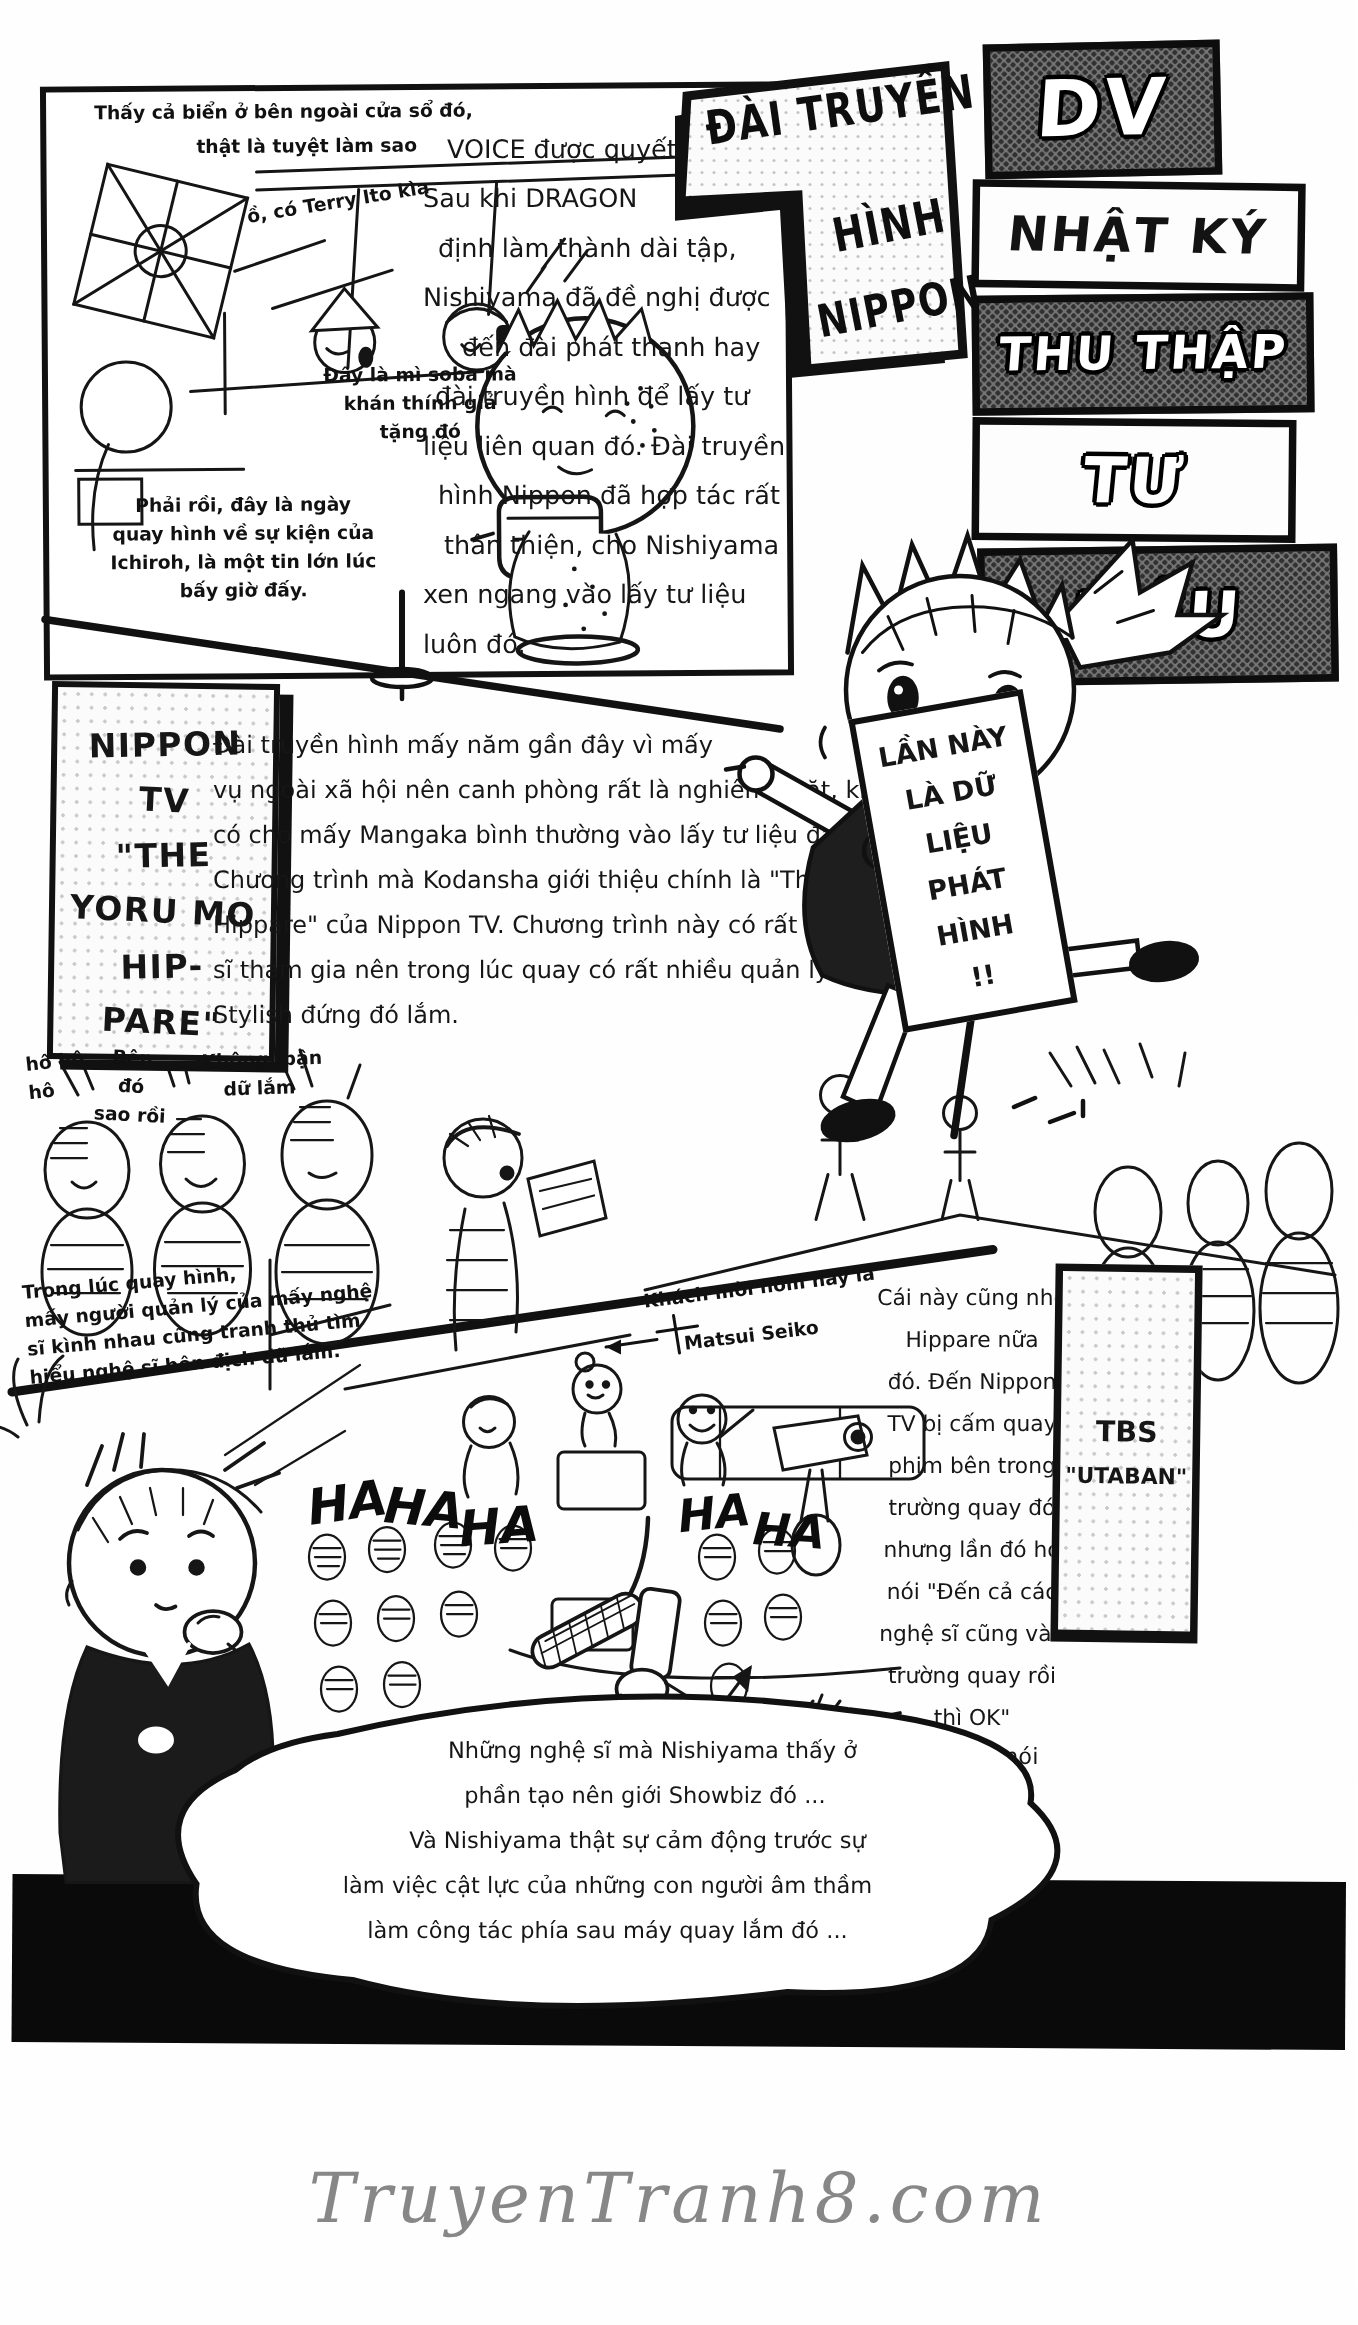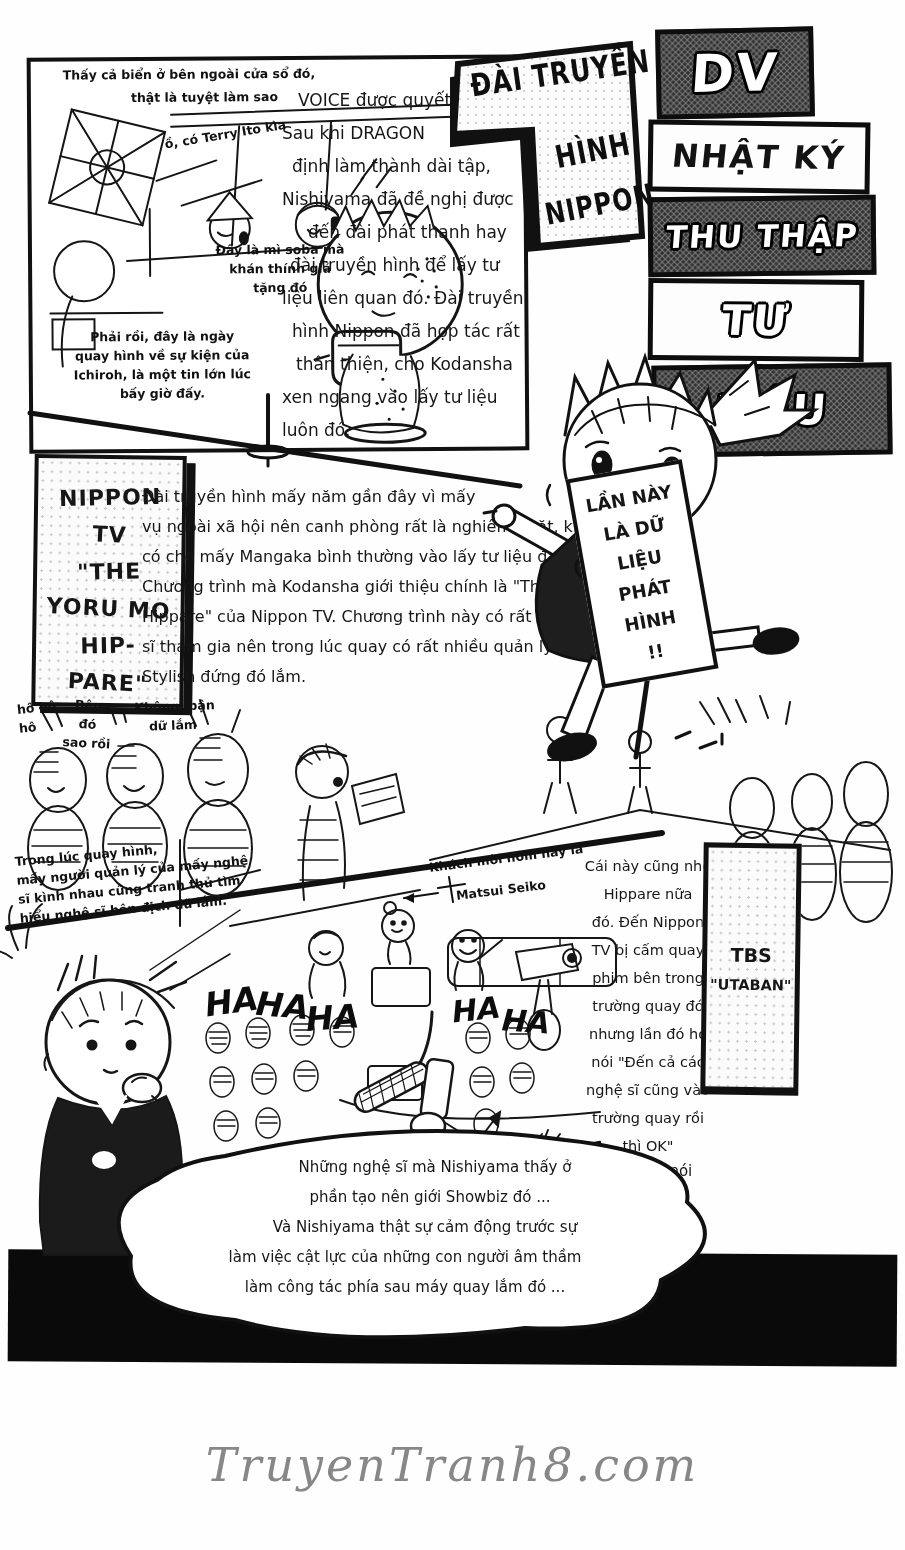--- a/index.html
+++ b/index.html
@@ -194,21 +194,21 @@
 
   <div id="narr1" class="abs narr z3" data-name="narration-dragon-voice">
       <div class="line" data-name="text-line">VOICE được quyết</div>
       <div class="line" data-name="text-line">Sau khi DRAGON</div>
       <div class="line" data-name="text-line">định làm thành dài tập,</div>
       <div class="line" data-name="text-line">Nishiyama đã đề nghị được</div>
       <div class="line" data-name="text-line">đến đài phát thanh hay</div>
       <div class="line" data-name="text-line">đài truyền hình để lấy tư</div>
       <div class="line" data-name="text-line">liệu liên quan đó. Đài truyền</div>
       <div class="line" data-name="text-line">hình Nippon đã hợp tác rất</div>
-      <div class="line" data-name="text-line">thân thiện, cho Kodansha</div>
+      <div class="line" data-name="text-line">thân thiện, cho Nishiyama</div>
       <div class="line" data-name="text-line">xen ngang vào lấy tư liệu</div>
       <div class="line" data-name="text-line">luôn đó.</div>
     </div>
 
   <div id="stationSign" class="abs z3" data-name="sign-dai-truyen-hinh-nippon">
     <svg width="200" height="215" viewBox="0 0 200 215" data-name="sign-shape">
       <defs>
         <pattern id="spk" width="8" height="8" patternUnits="userSpaceOnUse">
           <rect width="8" height="8" fill="#fbfbfb"></rect>
             <circle cx="2" cy="3" r="1" fill="#c4c4c4"></circle>

